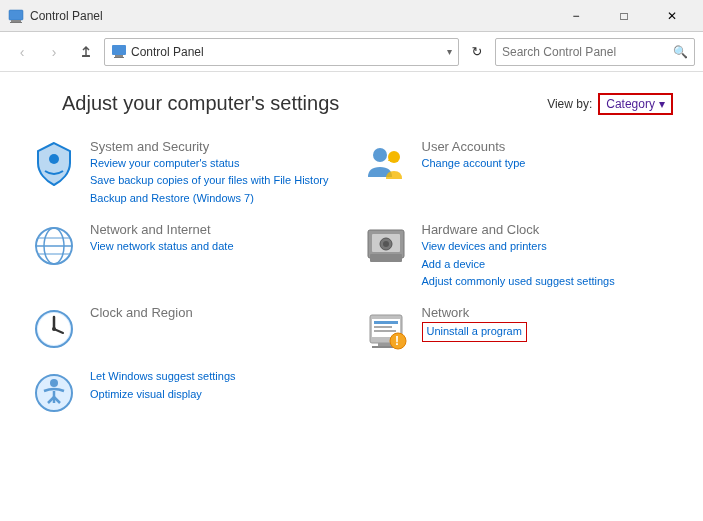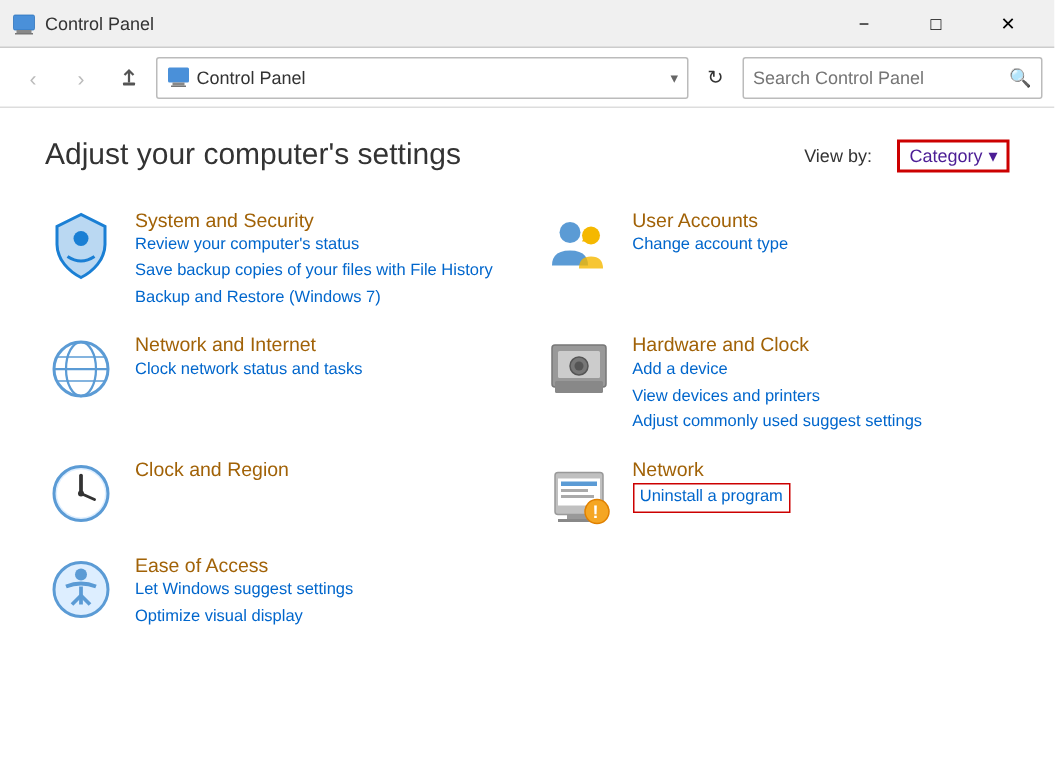--- a/index.html
+++ b/index.html
@@ -157,25 +157,26 @@
     .header-row {
       display: flex;
       align-items: center;
       justify-content: space-between;
       margin-bottom: 24px;
     }
     .page-title {
       font-size: 20px;
       color: #333;
       font-weight: 400;
+      margin-left: 32px;
     }
     .view-by {
       display: flex;
       align-items: center;
-      gap: 17px;
+      gap: 6px;
       font-size: 12px;
       color: #333;
     }
     .view-by-label {
       color: #333;
     }
     .view-by-dropdown {
       display: flex;
       align-items: center;
       border: 2px solid #cc0000;
@@ -207,21 +208,21 @@
       justify-content: center;
       font-size: 36px;
     }
     .category-text {
       display: flex;
       flex-direction: column;
       gap: 2px;
     }
     .category-title {
       font-size: 13px;
-      color: #a16207;
+      color: #737373;
       cursor: pointer;
       font-weight: 400;
     }
     .category-link {
       font-size: 11px;
       color: #0066cc;
       cursor: pointer;
       line-height: 1.4;
     }
     .category-link.highlighted {
@@ -331,41 +332,41 @@
         <svg width="48" height="48" viewBox="0 0 48 48">
           <circle cx="24" cy="24" r="18" fill="none" stroke="#5b9bd5" stroke-width="2"></circle>
           <ellipse cx="24" cy="24" rx="10" ry="18" fill="none" stroke="#5b9bd5" stroke-width="1.5"></ellipse>
           <line x1="6" y1="24" x2="42" y2="24" stroke="#5b9bd5" stroke-width="1.5"></line>
           <line x1="8" y1="16" x2="40" y2="16" stroke="#5b9bd5" stroke-width="1"></line>
           <line x1="8" y1="32" x2="40" y2="32" stroke="#5b9bd5" stroke-width="1"></line>
         </svg>
       </div>
       <div class="category-text">
         <span class="category-title">Network and Internet</span>
-        <span class="category-link">Clock network status and tasks</span>
+        <span class="category-link">View network status and date</span>
       </div>
     </div>
 
 
     <div class="category-item">
       <div class="category-icon">
         <svg width="48" height="48" viewBox="0 0 48 48">
           <rect x="6" y="8" width="36" height="28" rx="2" fill="#999" stroke="#777" stroke-width="1"></rect>
           <rect x="10" y="12" width="28" height="18" rx="1" fill="#ccc"></rect>
           <circle cx="14" cy="36" r="3" fill="#555"></circle>
           <circle cx="34" cy="36" r="3" fill="#555"></circle>
           <rect x="8" y="32" width="32" height="8" rx="1" fill="#888"></rect>
           <circle cx="24" cy="22" r="6" fill="#777" stroke="#555" stroke-width="1"></circle>
           <circle cx="24" cy="22" r="3" fill="#555"></circle>
         </svg>
       </div>
       <div class="category-text">
         <span class="category-title">Hardware and Clock</span>
+        <span class="category-link">View devices and printers</span>
         <span class="category-link">Add a device</span>
-        <span class="category-link">View devices and printers</span>
         <span class="category-link">Adjust commonly used suggest settings</span>
       </div>
     </div>
 
     <div class="category-item">
       <div class="category-icon">
         <svg width="48" height="48" viewBox="0 0 48 48">
           <circle cx="24" cy="24" r="18" fill="#ddeeff" stroke="#5b9bd5" stroke-width="2"></circle>
           <circle cx="24" cy="24" r="16" fill="white"></circle>
           <line x1="24" y1="24" x2="24" y2="12" stroke="#333" stroke-width="2.5" stroke-linecap="round"></line>
@@ -403,20 +404,19 @@
         <svg width="48" height="48" viewBox="0 0 48 48">
           <circle cx="24" cy="24" r="18" fill="#ddeeff" stroke="#5b9bd5" stroke-width="2"></circle>
           <circle cx="24" cy="14" r="4" fill="#5b9bd5"></circle>
           <path d="M14 22 Q24 18 34 22" stroke="#5b9bd5" stroke-width="2.5" fill="none"></path>
           <line x1="24" y1="22" x2="24" y2="34" stroke="#5b9bd5" stroke-width="2.5"></line>
           <line x1="24" y1="28" x2="18" y2="34" stroke="#5b9bd5" stroke-width="2.5"></line>
           <line x1="24" y1="28" x2="30" y2="34" stroke="#5b9bd5" stroke-width="2.5"></line>
         </svg>
       </div>
       <div class="category-text">
-        <span class="category-title">Ease of Access</span>
         <span class="category-link">Let Windows suggest settings</span>
         <span class="category-link">Optimize visual display</span>
       </div>
     </div>
 
   </div>
 </div>
 
 </body></html>

